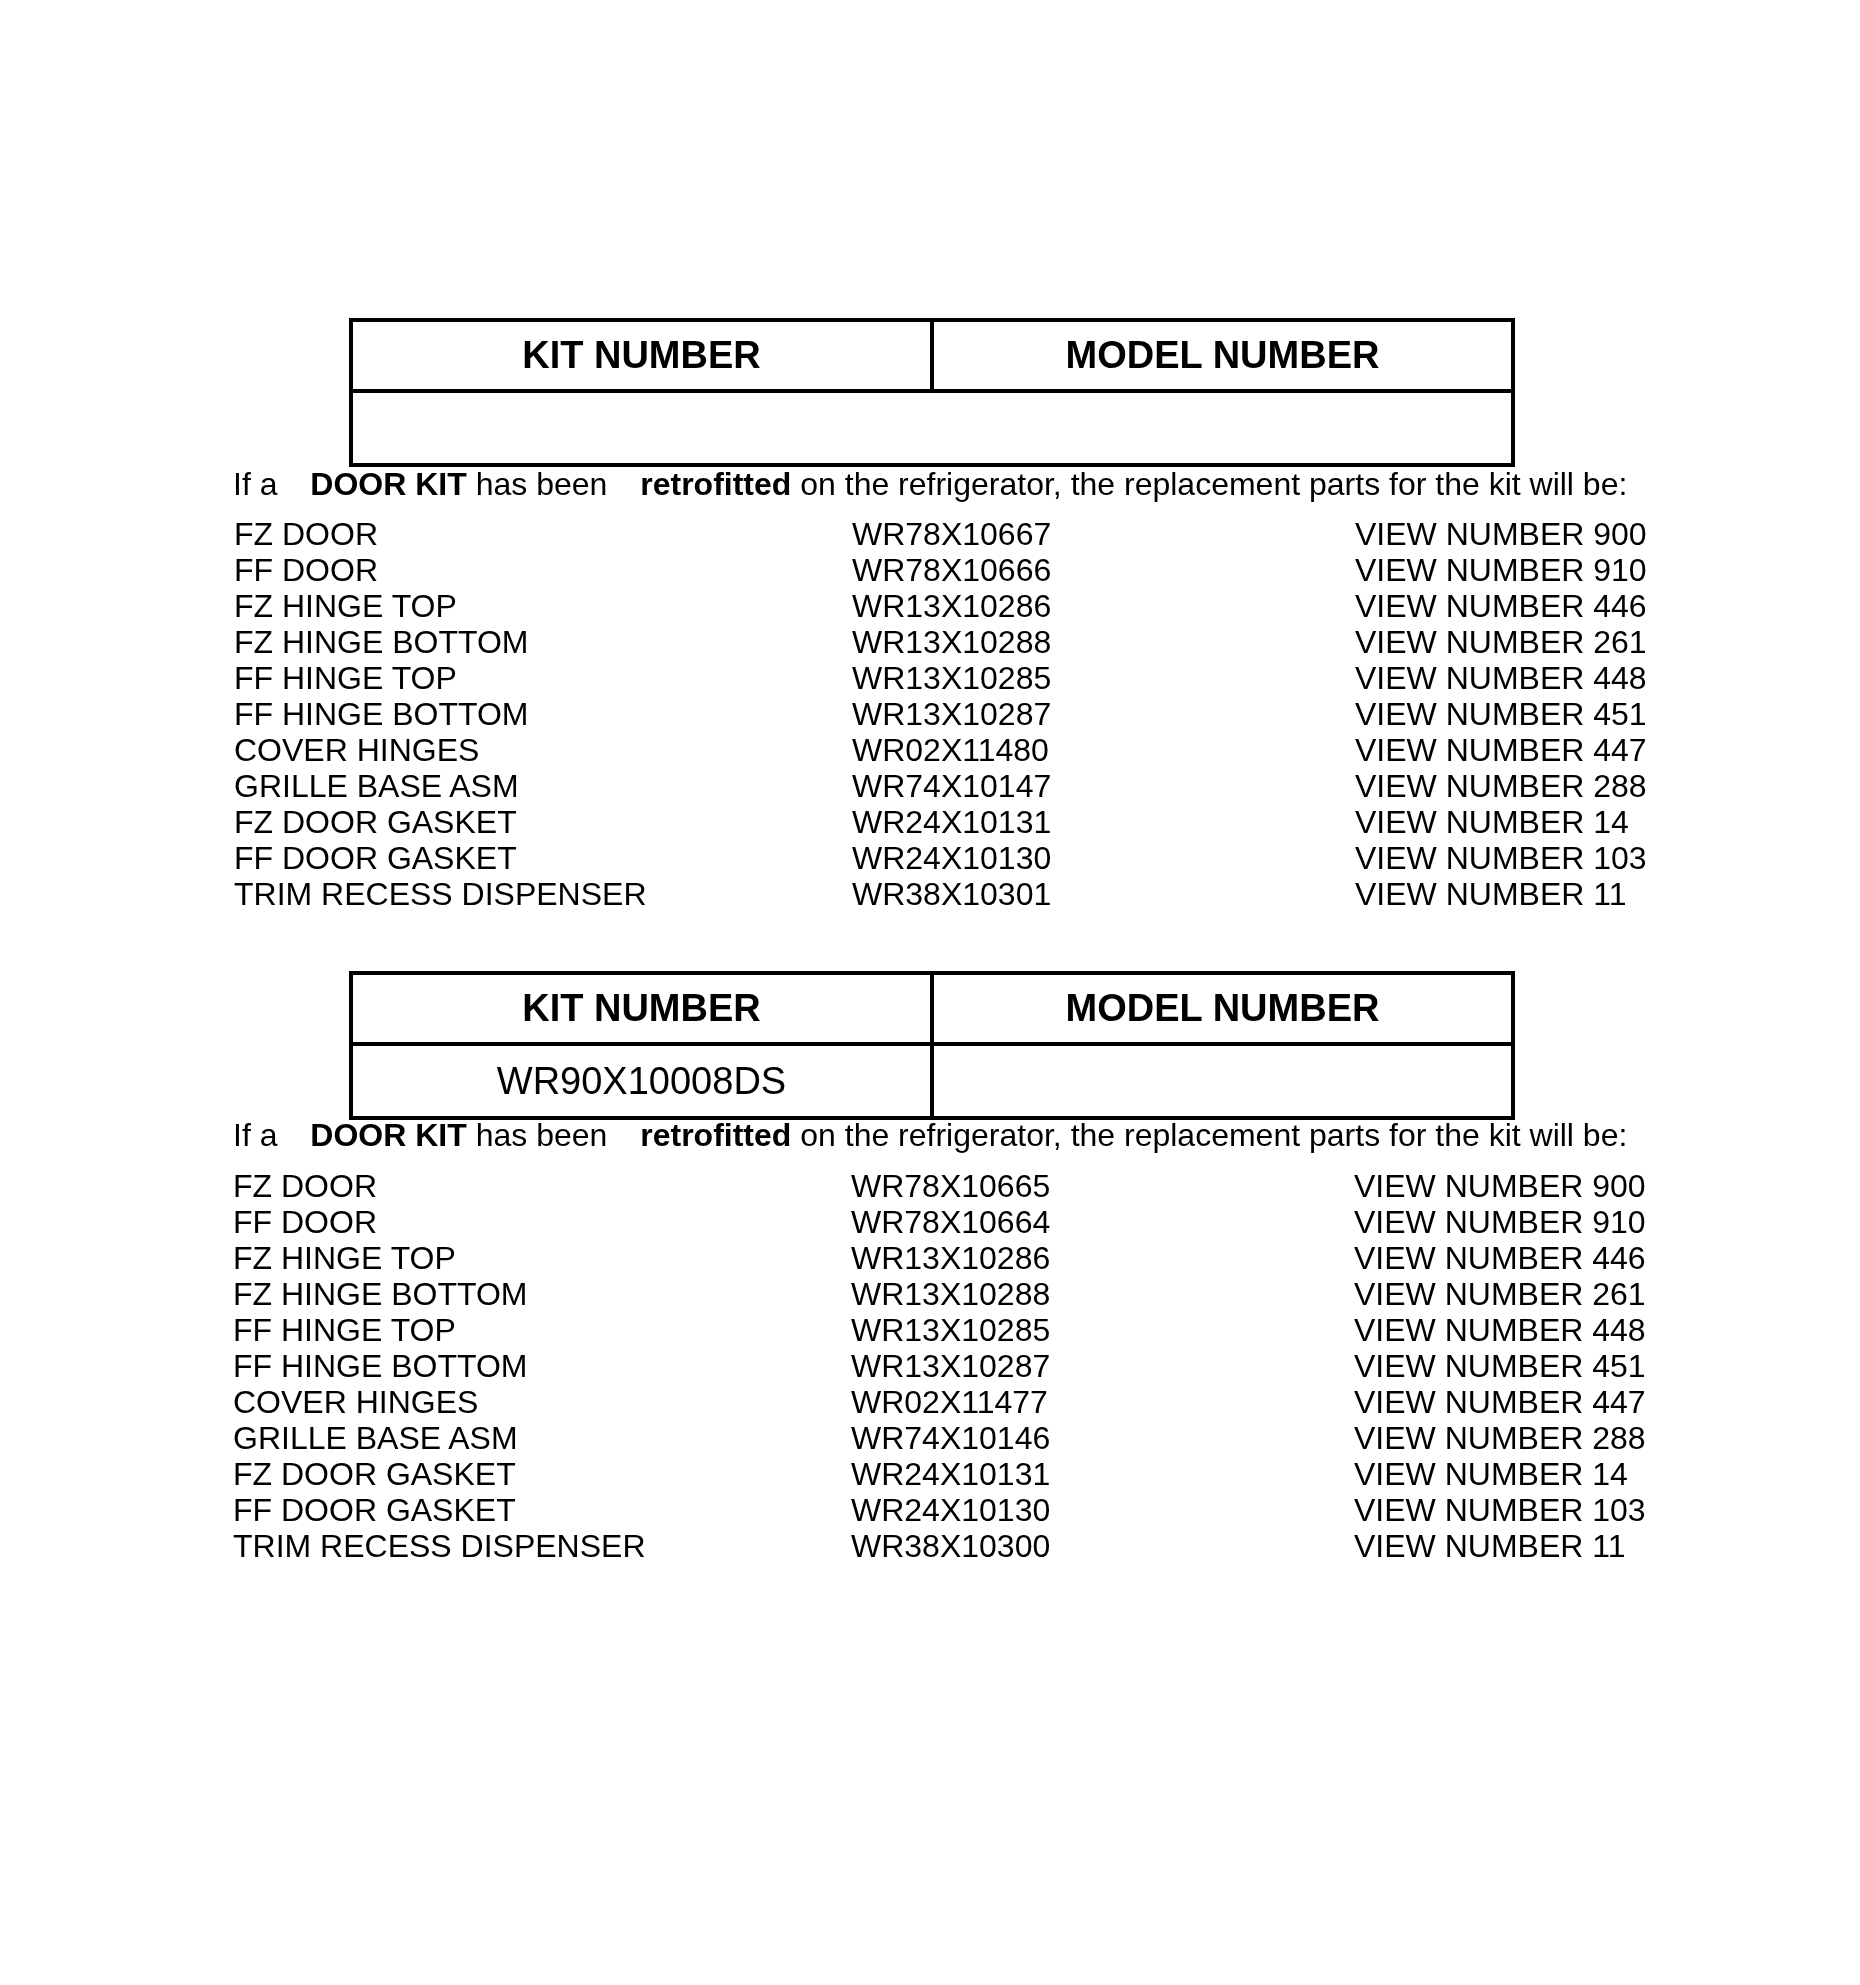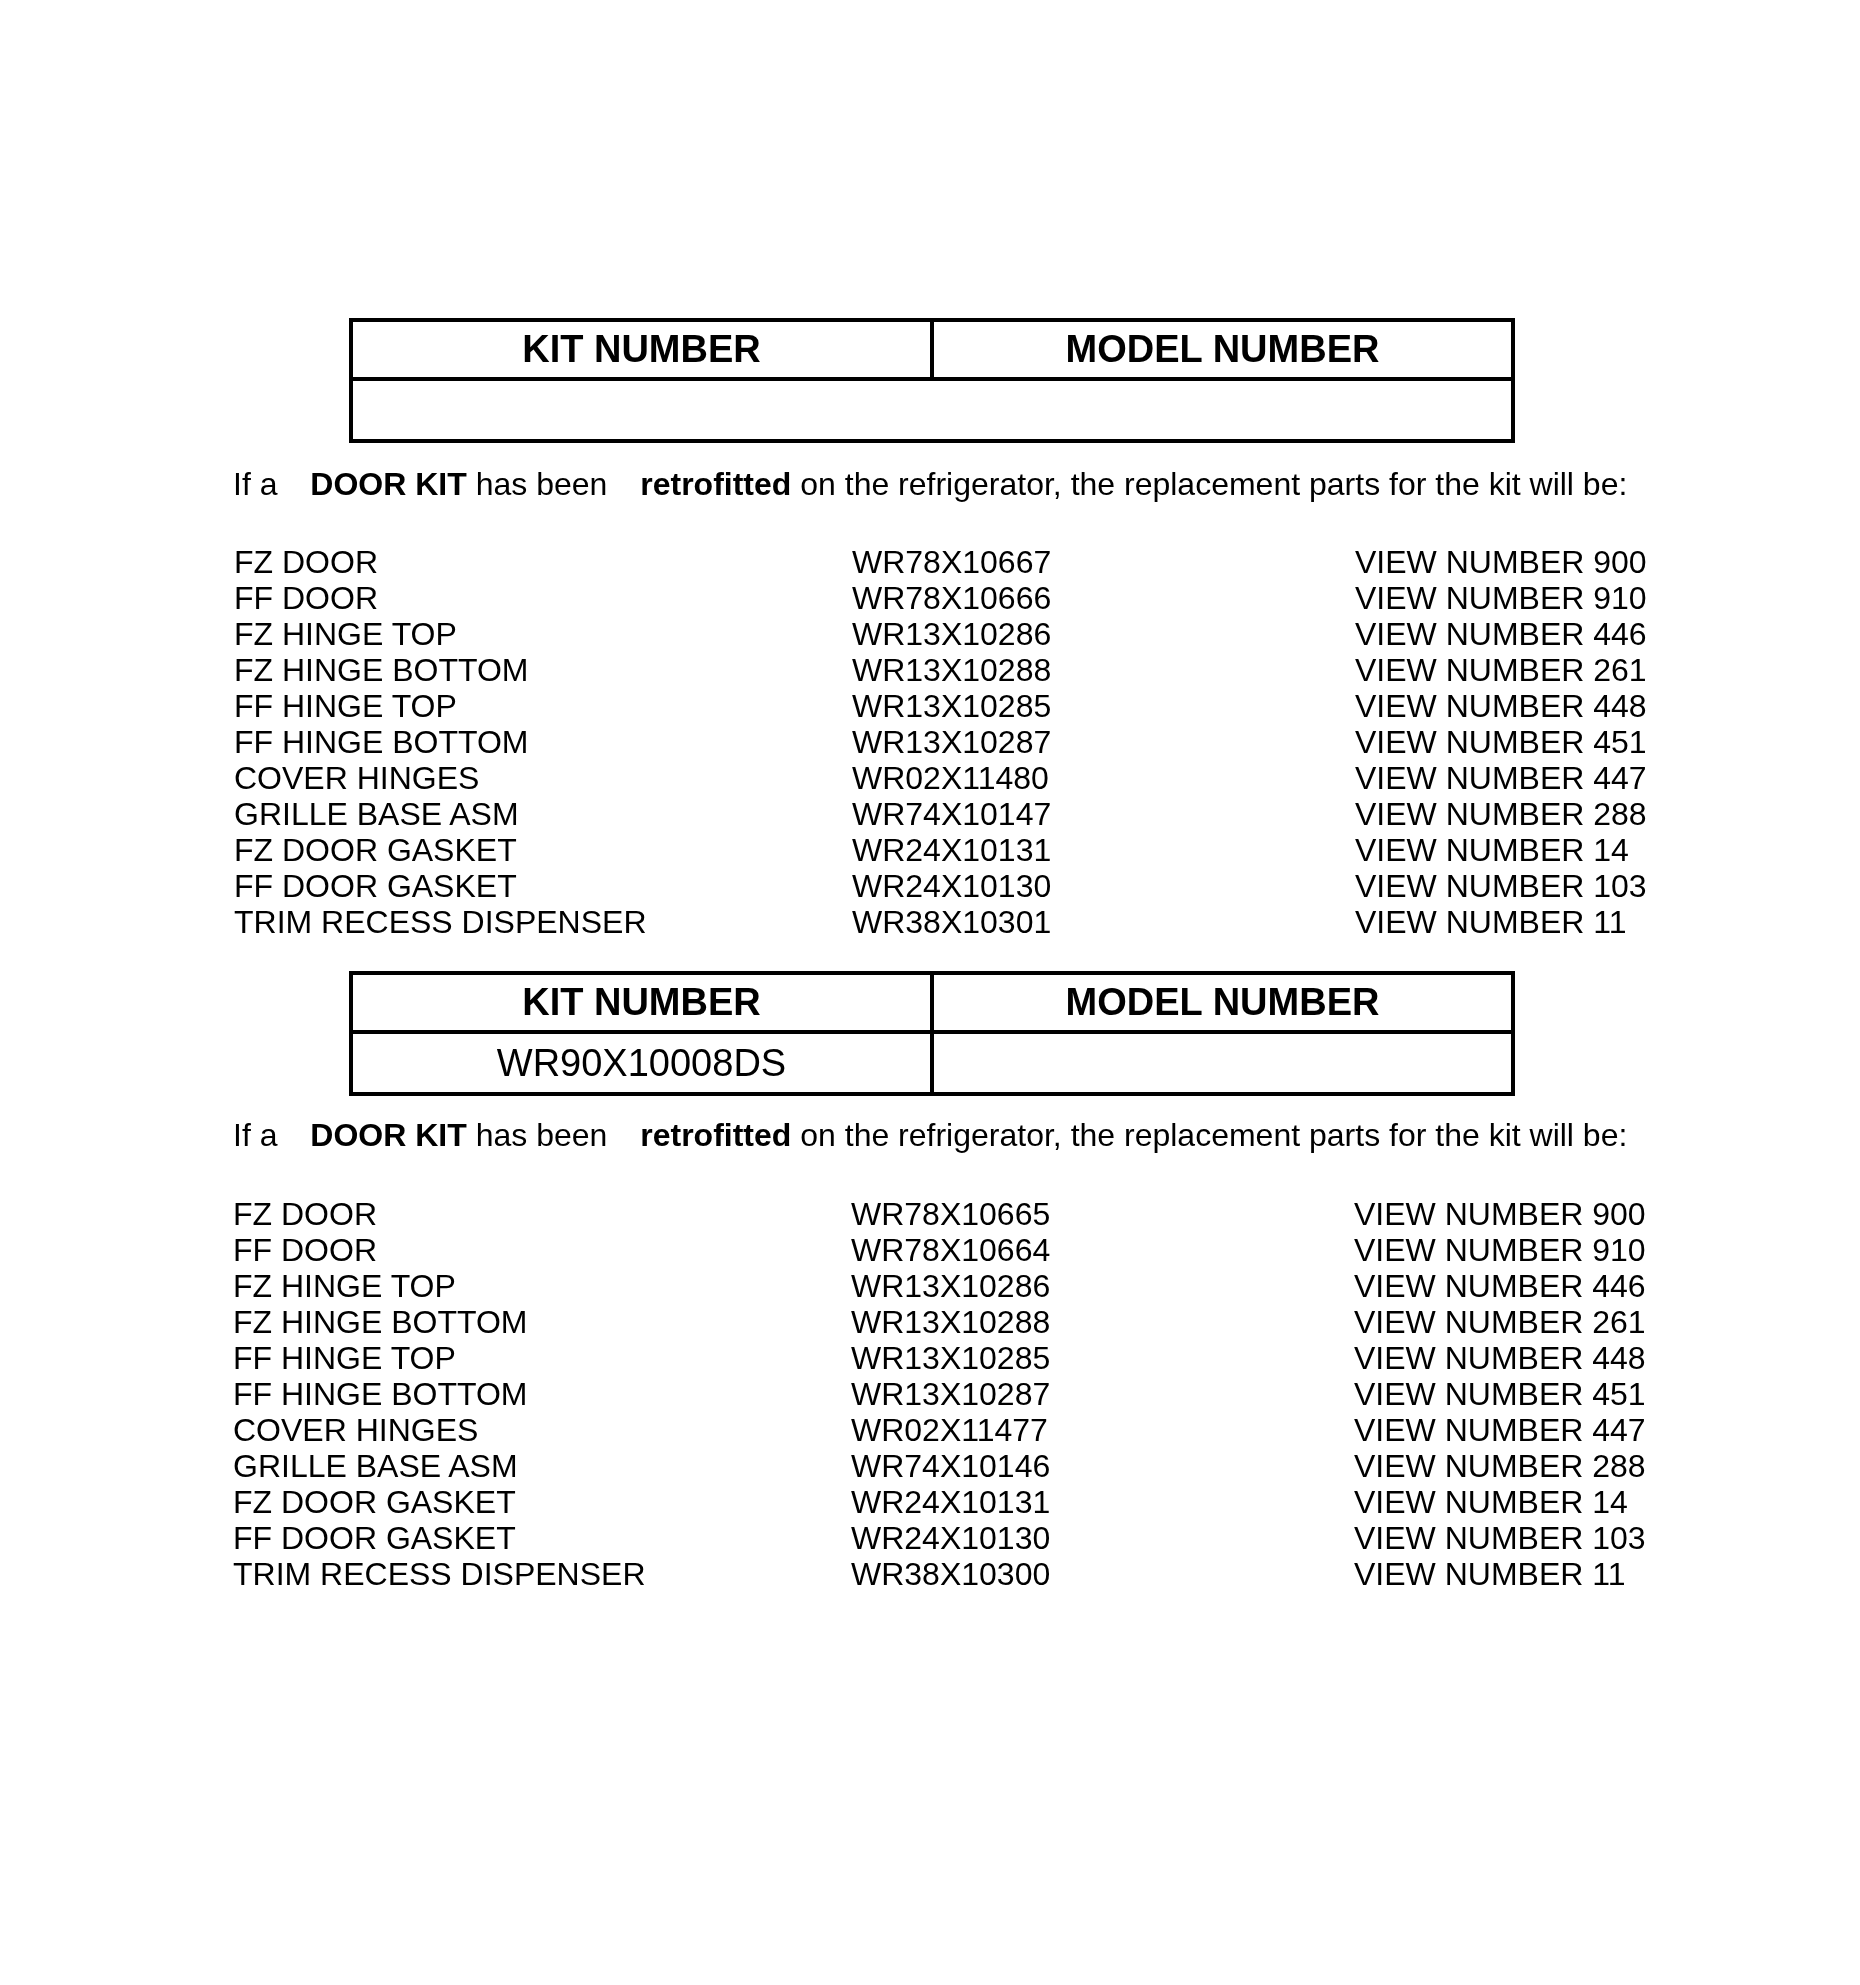--- a/index.html
+++ b/index.html
@@ -12,21 +12,21 @@
       height: 1985px;
       position: relative;
       overflow: hidden;
       font-family: "Liberation Sans", sans-serif;
       color: #000000;
     }
     .kit-table {
       position: absolute;
       left: 349px;
       width: 1166px;
-      height: 125px;
+      height: 149px;
       box-sizing: border-box;
       border: 4px solid #000;
       display: grid;
       grid-template-columns: 581px 1fr;
       grid-template-rows: 1fr 1fr;
     }
     .kit-table .cell {
       display: flex;
       align-items: center;
       justify-content: center;
@@ -49,21 +49,20 @@
       width: 1412px;
       font-size: 32px;
       line-height: 1;
       white-space: nowrap;
     }
     .intro b { font-weight: bold; margin-left: 24px; }
     .parts-list {
       position: absolute;
       left: 234px;
       width: 1444px;
-      margin-top: 28px;
     }
     .parts-row {
       position: relative;
       height: 36px;
       font-size: 32px;
       line-height: 36px;
       white-space: nowrap;
     }
     .parts-row span {
       position: absolute;

